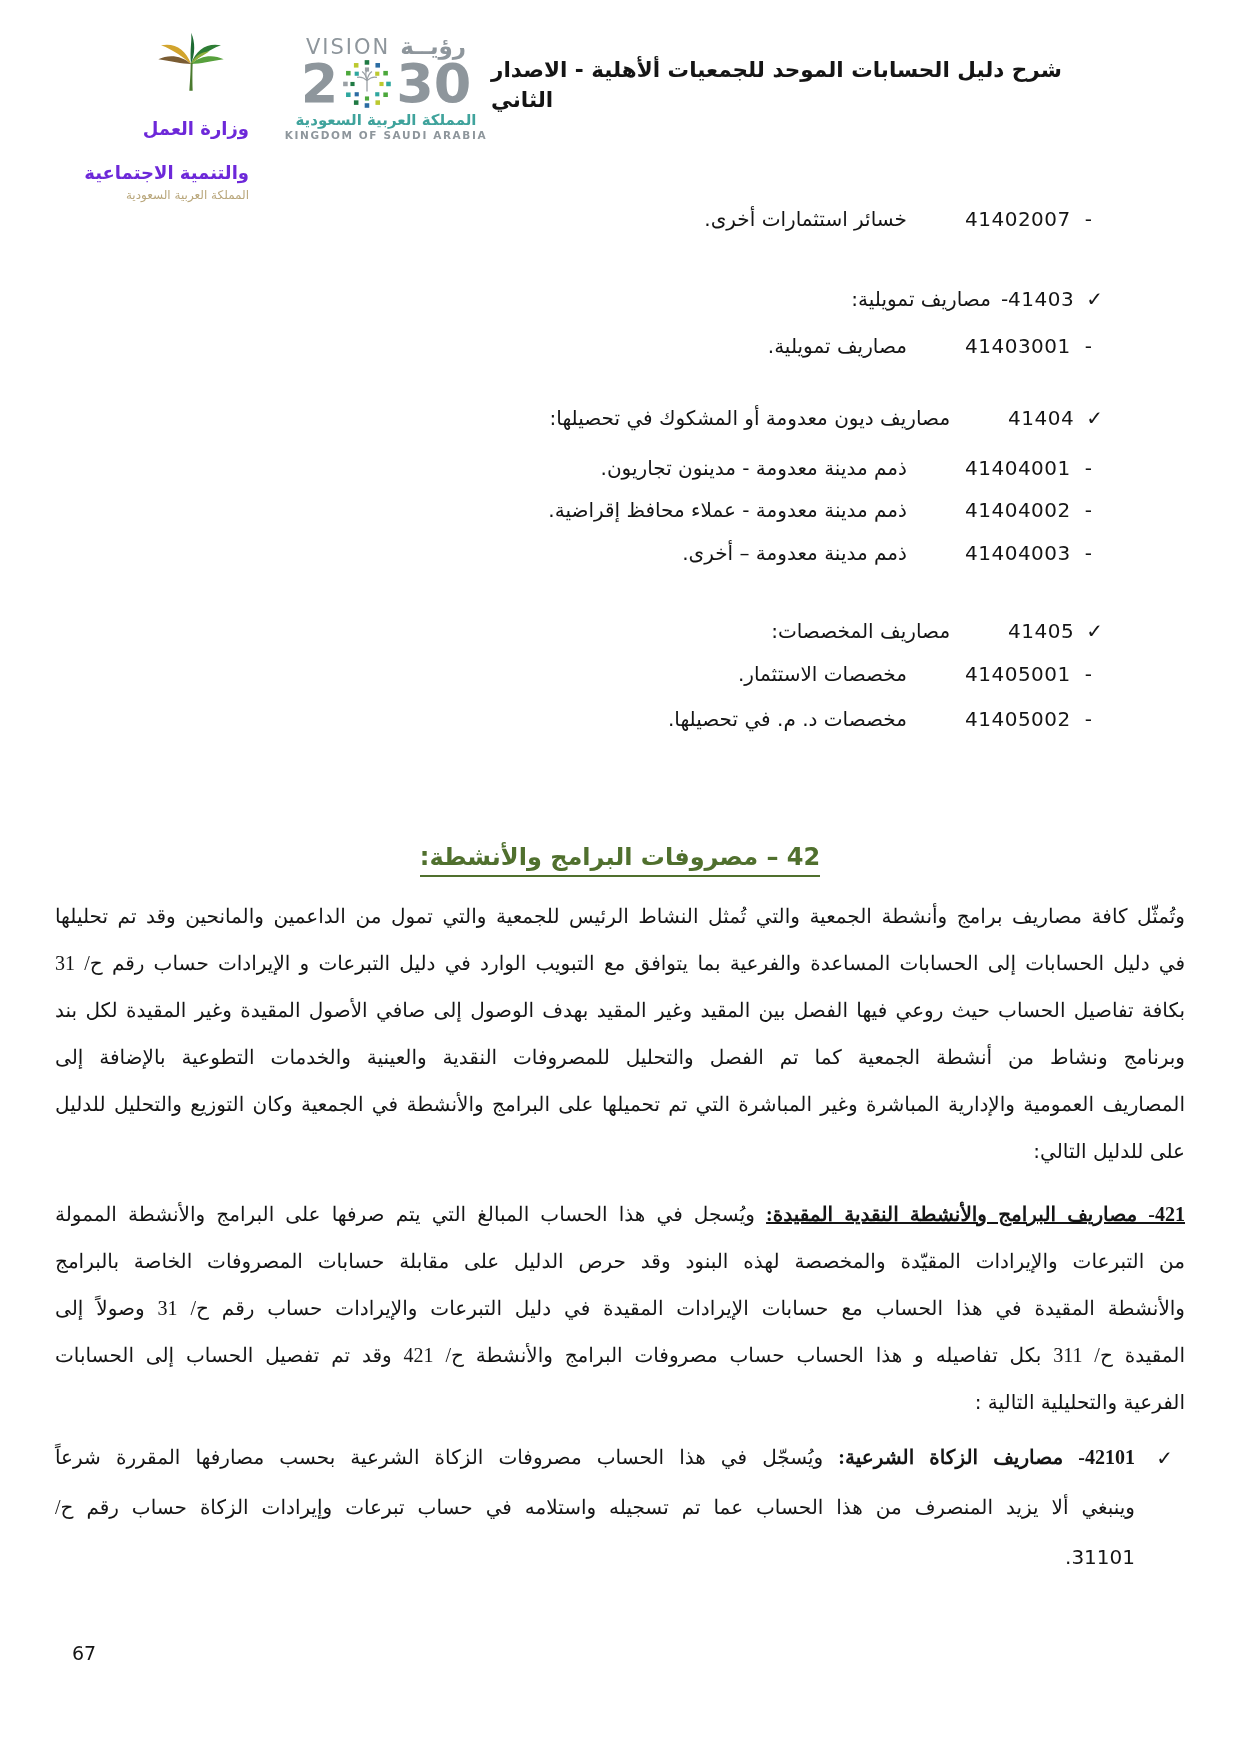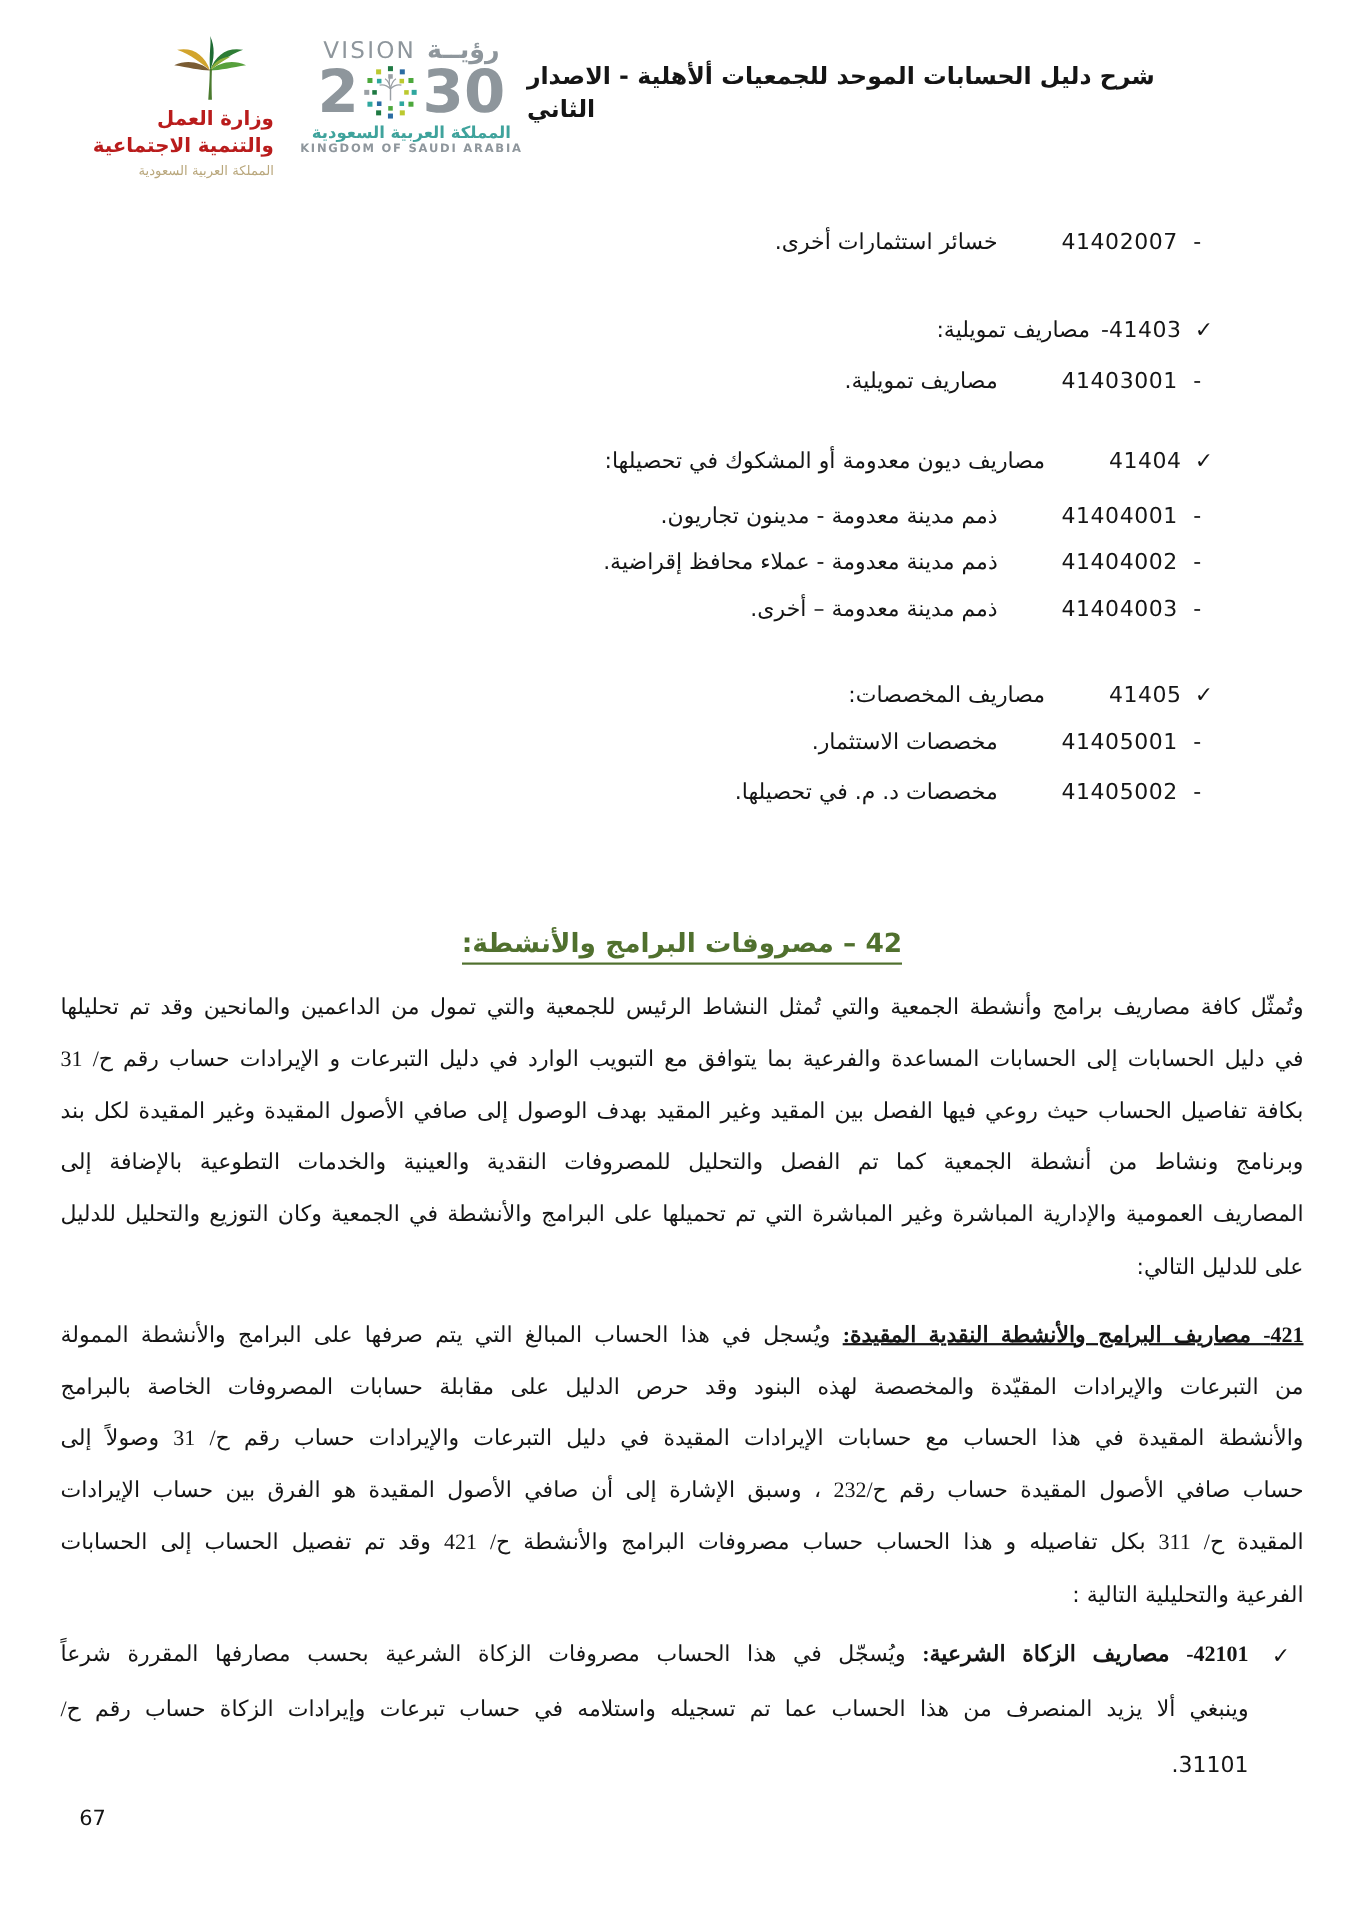--- a/index.html
+++ b/index.html
@@ -11,23 +11,23 @@
     color:#151515;
     padding:25px 55px 0;
     box-sizing:border-box;
     overflow:hidden;
     direction:rtl;
   }
   
   .hdr{display:flex;direction:ltr;align-items:flex-start;height:150px;}
   .ministry{width:190px;direction:rtl;text-align:right;padding-left:4px;}
   .ministry svg{display:block;margin:0 18px 0 auto;}
-  .min-l1,.min-l2{font-size:18px;font-weight:bold;color:#b91c1c;line-height:24px;}
+  .min-l1,.min-l2{font-size:18px;font-weight:bold;color:#6d28d9;line-height:24px;margin-top:20px;}
   .min-l3{font-size:12px;color:#b9a77c;margin-top:3px;letter-spacing:.5px;}
-  .vision{width:210px;margin-left:20px;direction:ltr;text-align:center;padding-top:8px;color:#8e969c;}
+  .vision{width:210px;margin-left:32px;direction:ltr;text-align:center;padding-top:8px;color:#8e969c;}
   .v-top{display:flex;justify-content:center;align-items:baseline;gap:10px;font-size:21px;letter-spacing:2px;}
   .v-top .v-ar{font-size:23px;letter-spacing:0;font-weight:bold;}
   .v-num{display:flex;justify-content:center;align-items:center;font-size:54px;font-weight:bold;line-height:56px;margin-top:-4px;}
   .v-country-ar{color:#3fa39c;font-size:15px;font-weight:bold;margin-top:-2px;}
   .v-country-en{color:#8e969c;font-size:10.5px;letter-spacing:1.6px;font-weight:bold;}
   .title{margin-right:auto;direction:rtl;text-align:left;padding-top:30px;font-size:21.5px;font-weight:bold;max-width:640px;line-height:30px;}
   
   .accounts{margin-top:32px;}
   .row{display:flex;direction:rtl;align-items:baseline;font-size:20px;height:34px;padding-left:0;padding-right:93px;}
   .row.chk{padding-right:82px;font-weight:500;}
@@ -196,21 +196,20 @@
     <div class="jline">المصاريف العمومية والإدارية المباشرة وغير المباشرة التي تم تحميلها على البرامج والأنشطة في الجمعية وكان التوزيع والتحليل للدليل</div>
     <div class="rline">على للدليل التالي:</div>
   </div>
 
   <div class="para">
     <div class="jline">
       <span class="lead-421">421- مصاريف البرامج والأنشطة النقدية المقيدة:</span><span> ويُسجل في هذا الحساب المبالغ التي يتم صرفها على البرامج والأنشطة الممولة</span>
     </div>
     <div class="jline">من التبرعات والإيرادات المقيّدة والمخصصة لهذه البنود وقد حرص الدليل على مقابلة حسابات المصروفات الخاصة بالبرامج</div>
     <div class="jline">والأنشطة المقيدة في هذا الحساب  مع حسابات الإيرادات المقيدة في دليل التبرعات والإيرادات حساب رقم  ح/ 31  وصولاً إلى</div>
-    <div class="jline">حساب صافي الأصول المقيدة حساب رقم ح/232 ،  وسبق الإشارة إلى أن صافي الأصول المقيدة هو الفرق بين حساب الإيرادات</div>
     <div class="jline">المقيدة ح/ 311 بكل تفاصيله و هذا الحساب حساب مصروفات البرامج والأنشطة ح/ 421 وقد تم تفصيل الحساب إلى الحسابات</div>
     <div class="rline">الفرعية والتحليلية التالية :</div>
   </div>
 
   <div class="blk">
     <span class="check">✓</span>
     <div class="jline">
       <span class="lead-42101">42101- مصاريف الزكاة الشرعية:</span><span> ويُسجّل في هذا الحساب مصروفات الزكاة الشرعية بحسب مصارفها المقررة شرعاً</span>
     </div>
     <div class="jline">وينبغي ألا يزيد المنصرف من هذا الحساب عما تم تسجيله واستلامه في حساب تبرعات وإيرادات الزكاة حساب رقم ح/</div>

